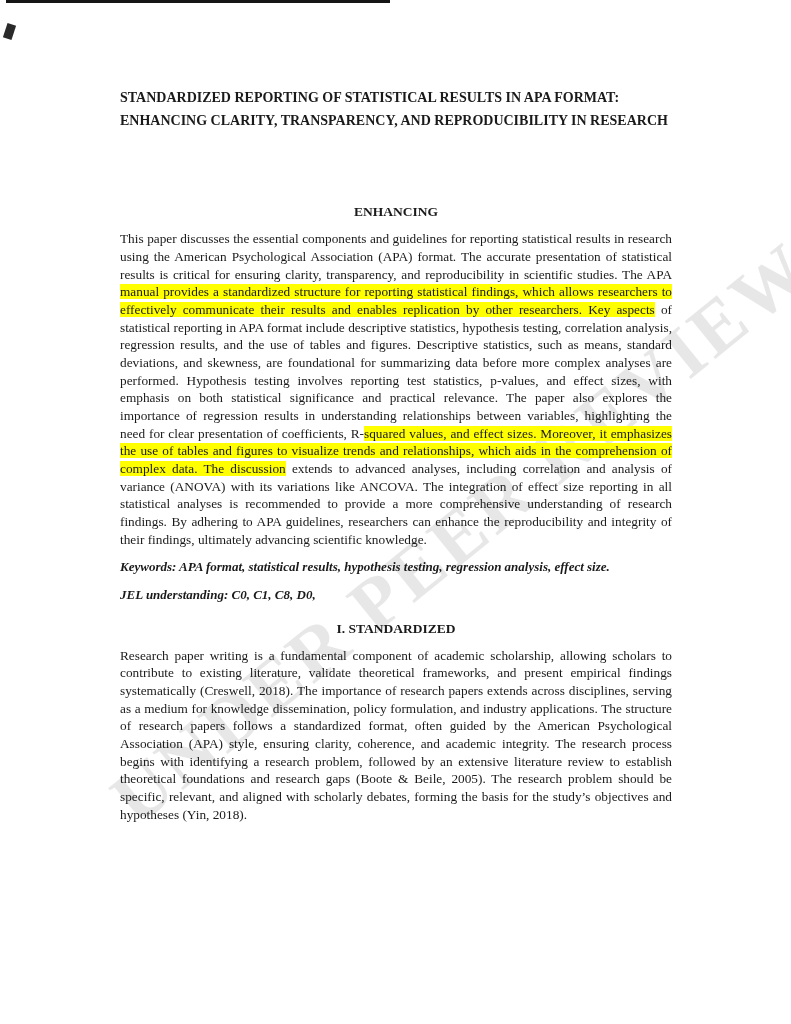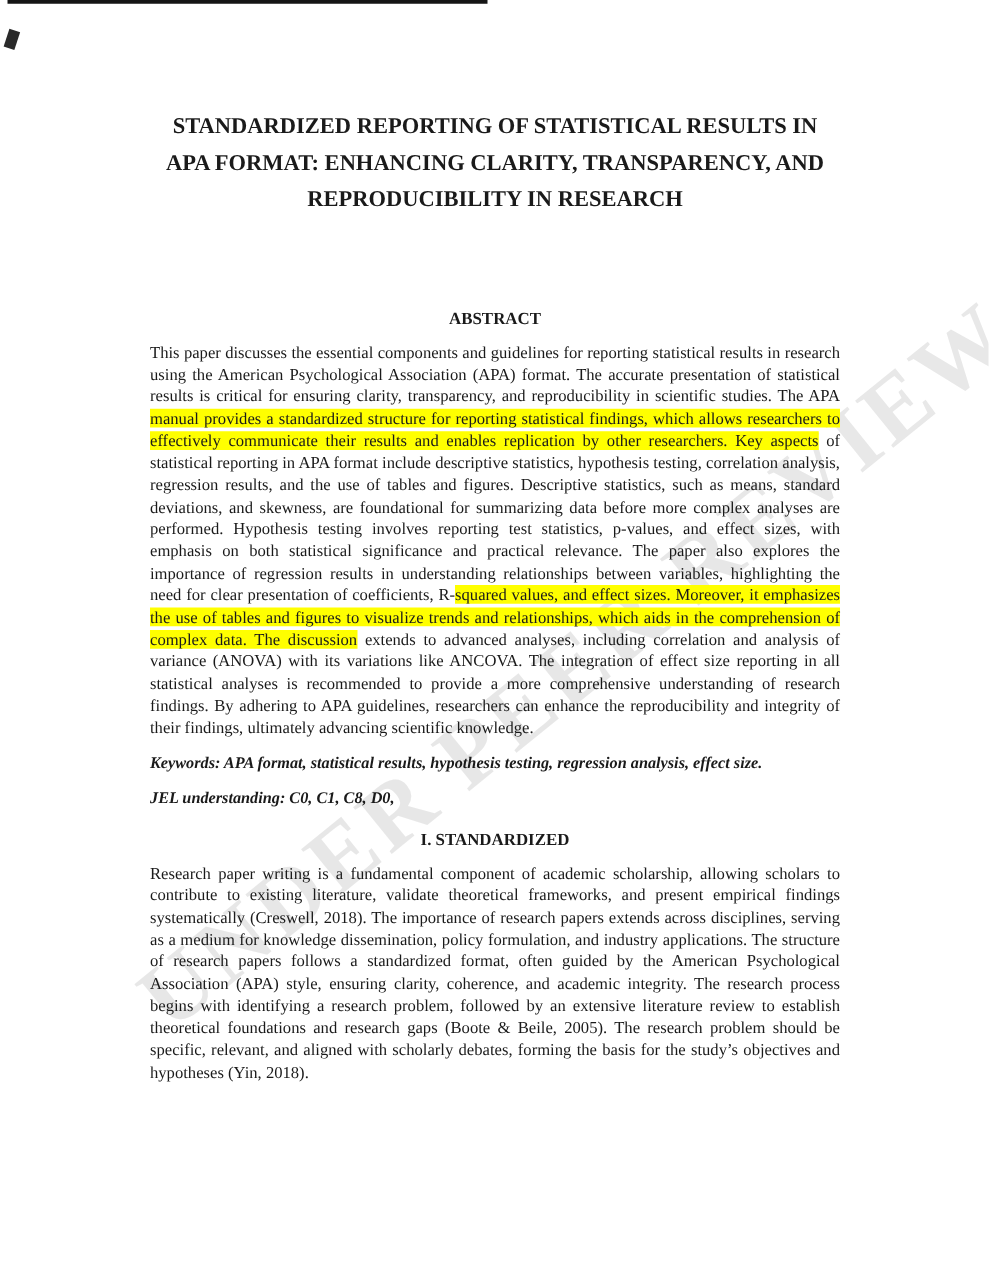--- a/index.html
+++ b/index.html
@@ -52,23 +52,22 @@
     pointer-events: none;
   }
   .content {
     position: absolute;
     left: 120px;
     top: 86px;
     width: 552px;
     z-index: 1;
   }
   .title {
-    font-size: 18px;
+    font-size: 14px;
     font-weight: bold;
-    text-align: center;
     line-height: 1.65;
     margin: 0;
   }
   .section-heading {
     font-size: 13.5px;
     font-weight: bold;
     text-align: center;
     margin: 16px 0 10px 0;
   }
   .abstract-heading {
@@ -99,21 +98,21 @@
 
   <div class="scan-line"></div>
   <div class="scan-mark"></div>
 
   <div class="watermark" style="color: rgb(204, 204, 204);">UNDER PEER REVIEW</div>
 
   <div class="content">
 
     <h1 class="title">STANDARDIZED REPORTING OF STATISTICAL RESULTS IN APA FORMAT: ENHANCING CLARITY, TRANSPARENCY, AND REPRODUCIBILITY IN RESEARCH</h1>
 
-    <h2 class="section-heading abstract-heading">ABSTRACT</h2>
+    <h2 class="section-heading abstract-heading">ENHANCING</h2>
 
     <p class="body-text"><span>This paper discusses the essential components and guidelines for reporting statistical results in research using the American Psychological Association (APA) format. The accurate presentation of statistical results is critical for ensuring clarity, transparency, and reproducibility in scientific studies. The APA </span><span class="hl" style="background-color: rgb(255, 255, 0);">manual provides a standardized structure for reporting statistical findings, which allows researchers to effectively communicate their results and enables replication by other researchers. Key aspects</span><span> of statistical reporting in APA format include descriptive statistics, hypothesis testing, correlation analysis, regression results, and the use of tables and figures. Descriptive statistics, such as means, standard deviations, and skewness, are foundational for summarizing data before more complex analyses are performed. Hypothesis testing involves reporting test statistics, p-values, and effect sizes, with emphasis on both statistical significance and practical relevance. The paper also explores the importance of regression results in understanding relationships between variables, highlighting the need for clear presentation of coefficients, R-</span><span class="hl" style="background-color: rgb(255, 255, 0);">squared values, and effect sizes. Moreover, it emphasizes the use of tables and figures to visualize trends and relationships, which aids in the comprehension of complex data. The discussion</span><span> extends to advanced analyses, including correlation and analysis of variance (ANOVA) with its variations like ANCOVA. The integration of effect size reporting in all statistical analyses is recommended to provide a more comprehensive understanding of research findings. By adhering to APA guidelines, researchers can enhance the reproducibility and integrity of their findings, ultimately advancing scientific knowledge.</span></p>
 
     <p class="keywords">Keywords: APA format, statistical results, hypothesis testing, regression analysis, effect size.</p>
 
     <p class="keywords">JEL understanding: C0, C1, C8, D0,</p>
 
     <h2 class="section-heading">I. STANDARDIZED</h2>
 
     <p class="body-text">Research paper writing is a fundamental component of academic scholarship, allowing scholars to contribute to existing literature, validate theoretical frameworks, and present empirical findings systematically (Creswell, 2018). The importance of research papers extends across disciplines, serving as a medium for knowledge dissemination, policy formulation, and industry applications. The structure of research papers follows a standardized format, often guided by the American Psychological Association (APA) style, ensuring clarity, coherence, and academic integrity. The research process begins with identifying a research problem, followed by an extensive literature review to establish theoretical foundations and research gaps (Boote &amp; Beile, 2005). The research problem should be specific, relevant, and aligned with scholarly debates, forming the basis for the study’s objectives and hypotheses (Yin, 2018).</p>

